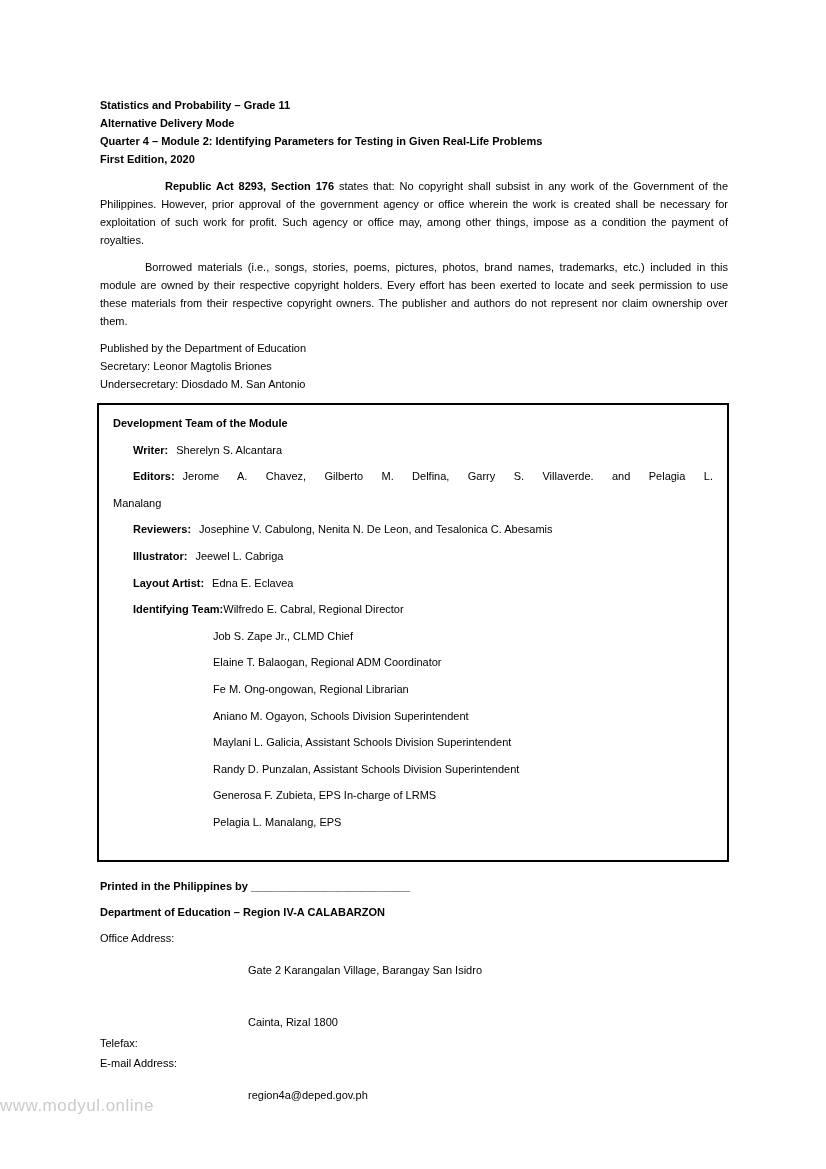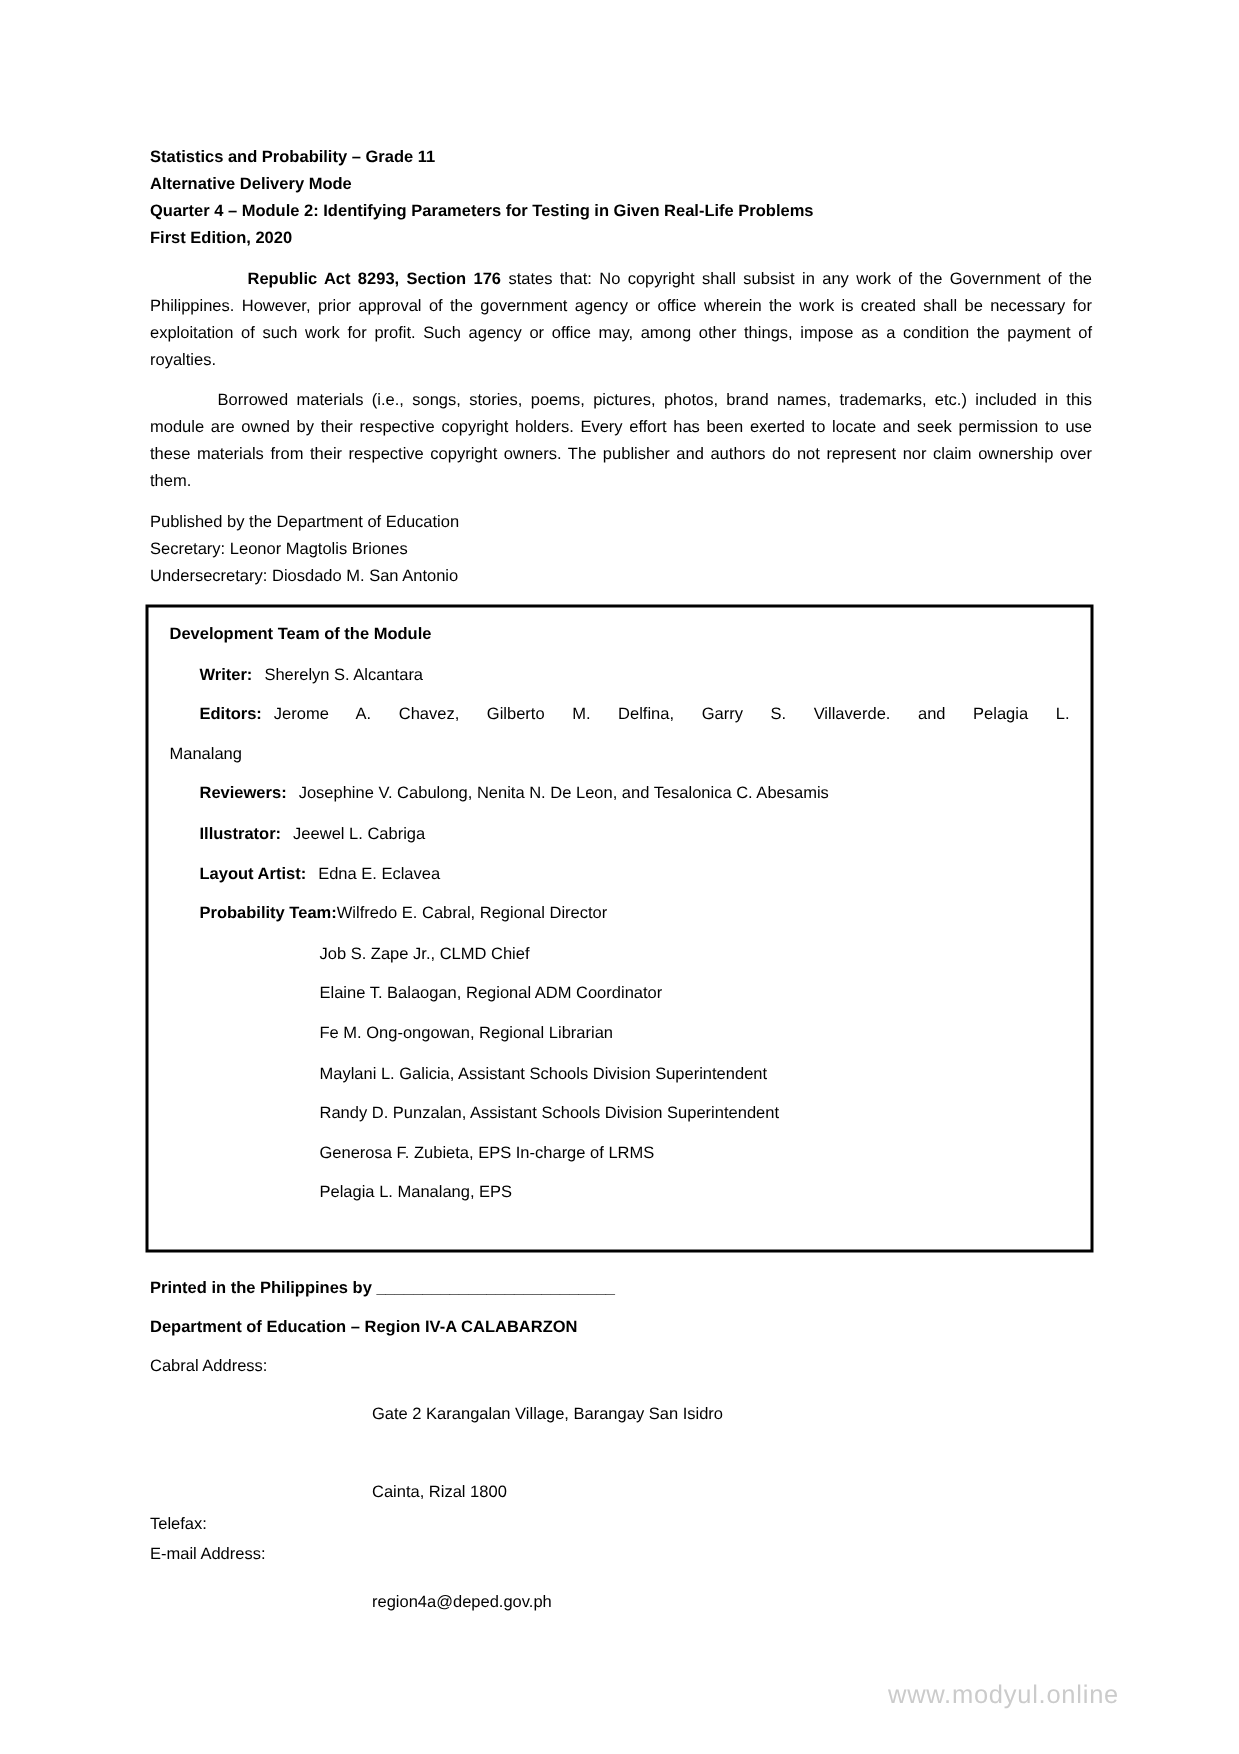--- a/index.html
+++ b/index.html
@@ -48,22 +48,22 @@
   .printed-line { margin-top: 15px; font-weight: bold; }
   .dept-line { margin-top: 8px; font-weight: bold; }
   .footer-table { margin-top: 7px; line-height: 20.5px; }
   .footer-row { display: flex; }
   .footer-label { width: 148px; flex: 0 0 148px; }
   .footer-value { flex: 1; margin-top: 32px; }
   .watermark {
     position: absolute;
     left: 0;
     width: 746px;
-    top: 1120px;
-    text-align: right;
+    top: 1096px;
+    text-align: left;
     font-size: 17px;
     letter-spacing: 0.5px;
     color: #cbcbcb;
   }
 </style>
 </head>
 <body>
 
 <div class="page">
   <div class="content">
@@ -94,36 +94,37 @@
         <div class="editors-line1"><span class="entry-label">Editors:</span><span class="entry-value">Jerome A. Chavez, Gilberto M. Delfina, Garry S. Villaverde. and Pelagia L.</span></div>
         <div>Manalang</div>
       </div>
 
       <div><span class="entry-label">Reviewers:</span><span class="entry-value">Josephine V. Cabulong, Nenita N. De Leon, and Tesalonica C. Abesamis</span></div>
 
       <div><span class="entry-label">Illustrator:</span><span class="entry-value">Jeewel L. Cabriga</span></div>
 
       <div><span class="entry-label">Layout Artist:</span><span class="entry-value">Edna E. Eclavea</span></div>
 
-      <div><span class="entry-label">Probability Team:</span><span>Wilfredo E. Cabral, Regional Director</span></div>
+      <div><span class="entry-label">Identifying Team:</span><span>Wilfredo E. Cabral, Regional Director</span></div>
       <div class="mgmt-member">Job S. Zape Jr., CLMD Chief</div>
       <div class="mgmt-member">Elaine T. Balaogan, Regional ADM Coordinator</div>
       <div class="mgmt-member">Fe M. Ong-ongowan, Regional Librarian</div>
+      <div class="mgmt-member">Aniano M. Ogayon, Schools Division Superintendent</div>
       <div class="mgmt-member">Maylani L. Galicia, Assistant Schools Division Superintendent</div>
       <div class="mgmt-member">Randy D. Punzalan, Assistant Schools Division Superintendent</div>
       <div class="mgmt-member">Generosa F. Zubieta, EPS In-charge of LRMS</div>
       <div class="mgmt-member">Pelagia L.  Manalang, EPS</div>
     </div>
 
     <div class="printed-line">Printed in the Philippines by __________________________</div>
     <div class="dept-line">Department of Education – Region IV-A CALABARZON</div>
 
     <div class="footer-table">
       <div class="footer-row">
-        <div class="footer-label">Cabral Address:</div>
+        <div class="footer-label">Office Address:</div>
         <div class="footer-value">Gate 2 Karangalan Village, Barangay San Isidro</div>
       </div>
       <div class="footer-row">
         <div class="footer-label"></div>
         <div class="footer-value">Cainta, Rizal 1800</div>
       </div>
       <div class="footer-row">
         <div class="footer-label">Telefax:</div>
       </div>
       <div class="footer-row">

